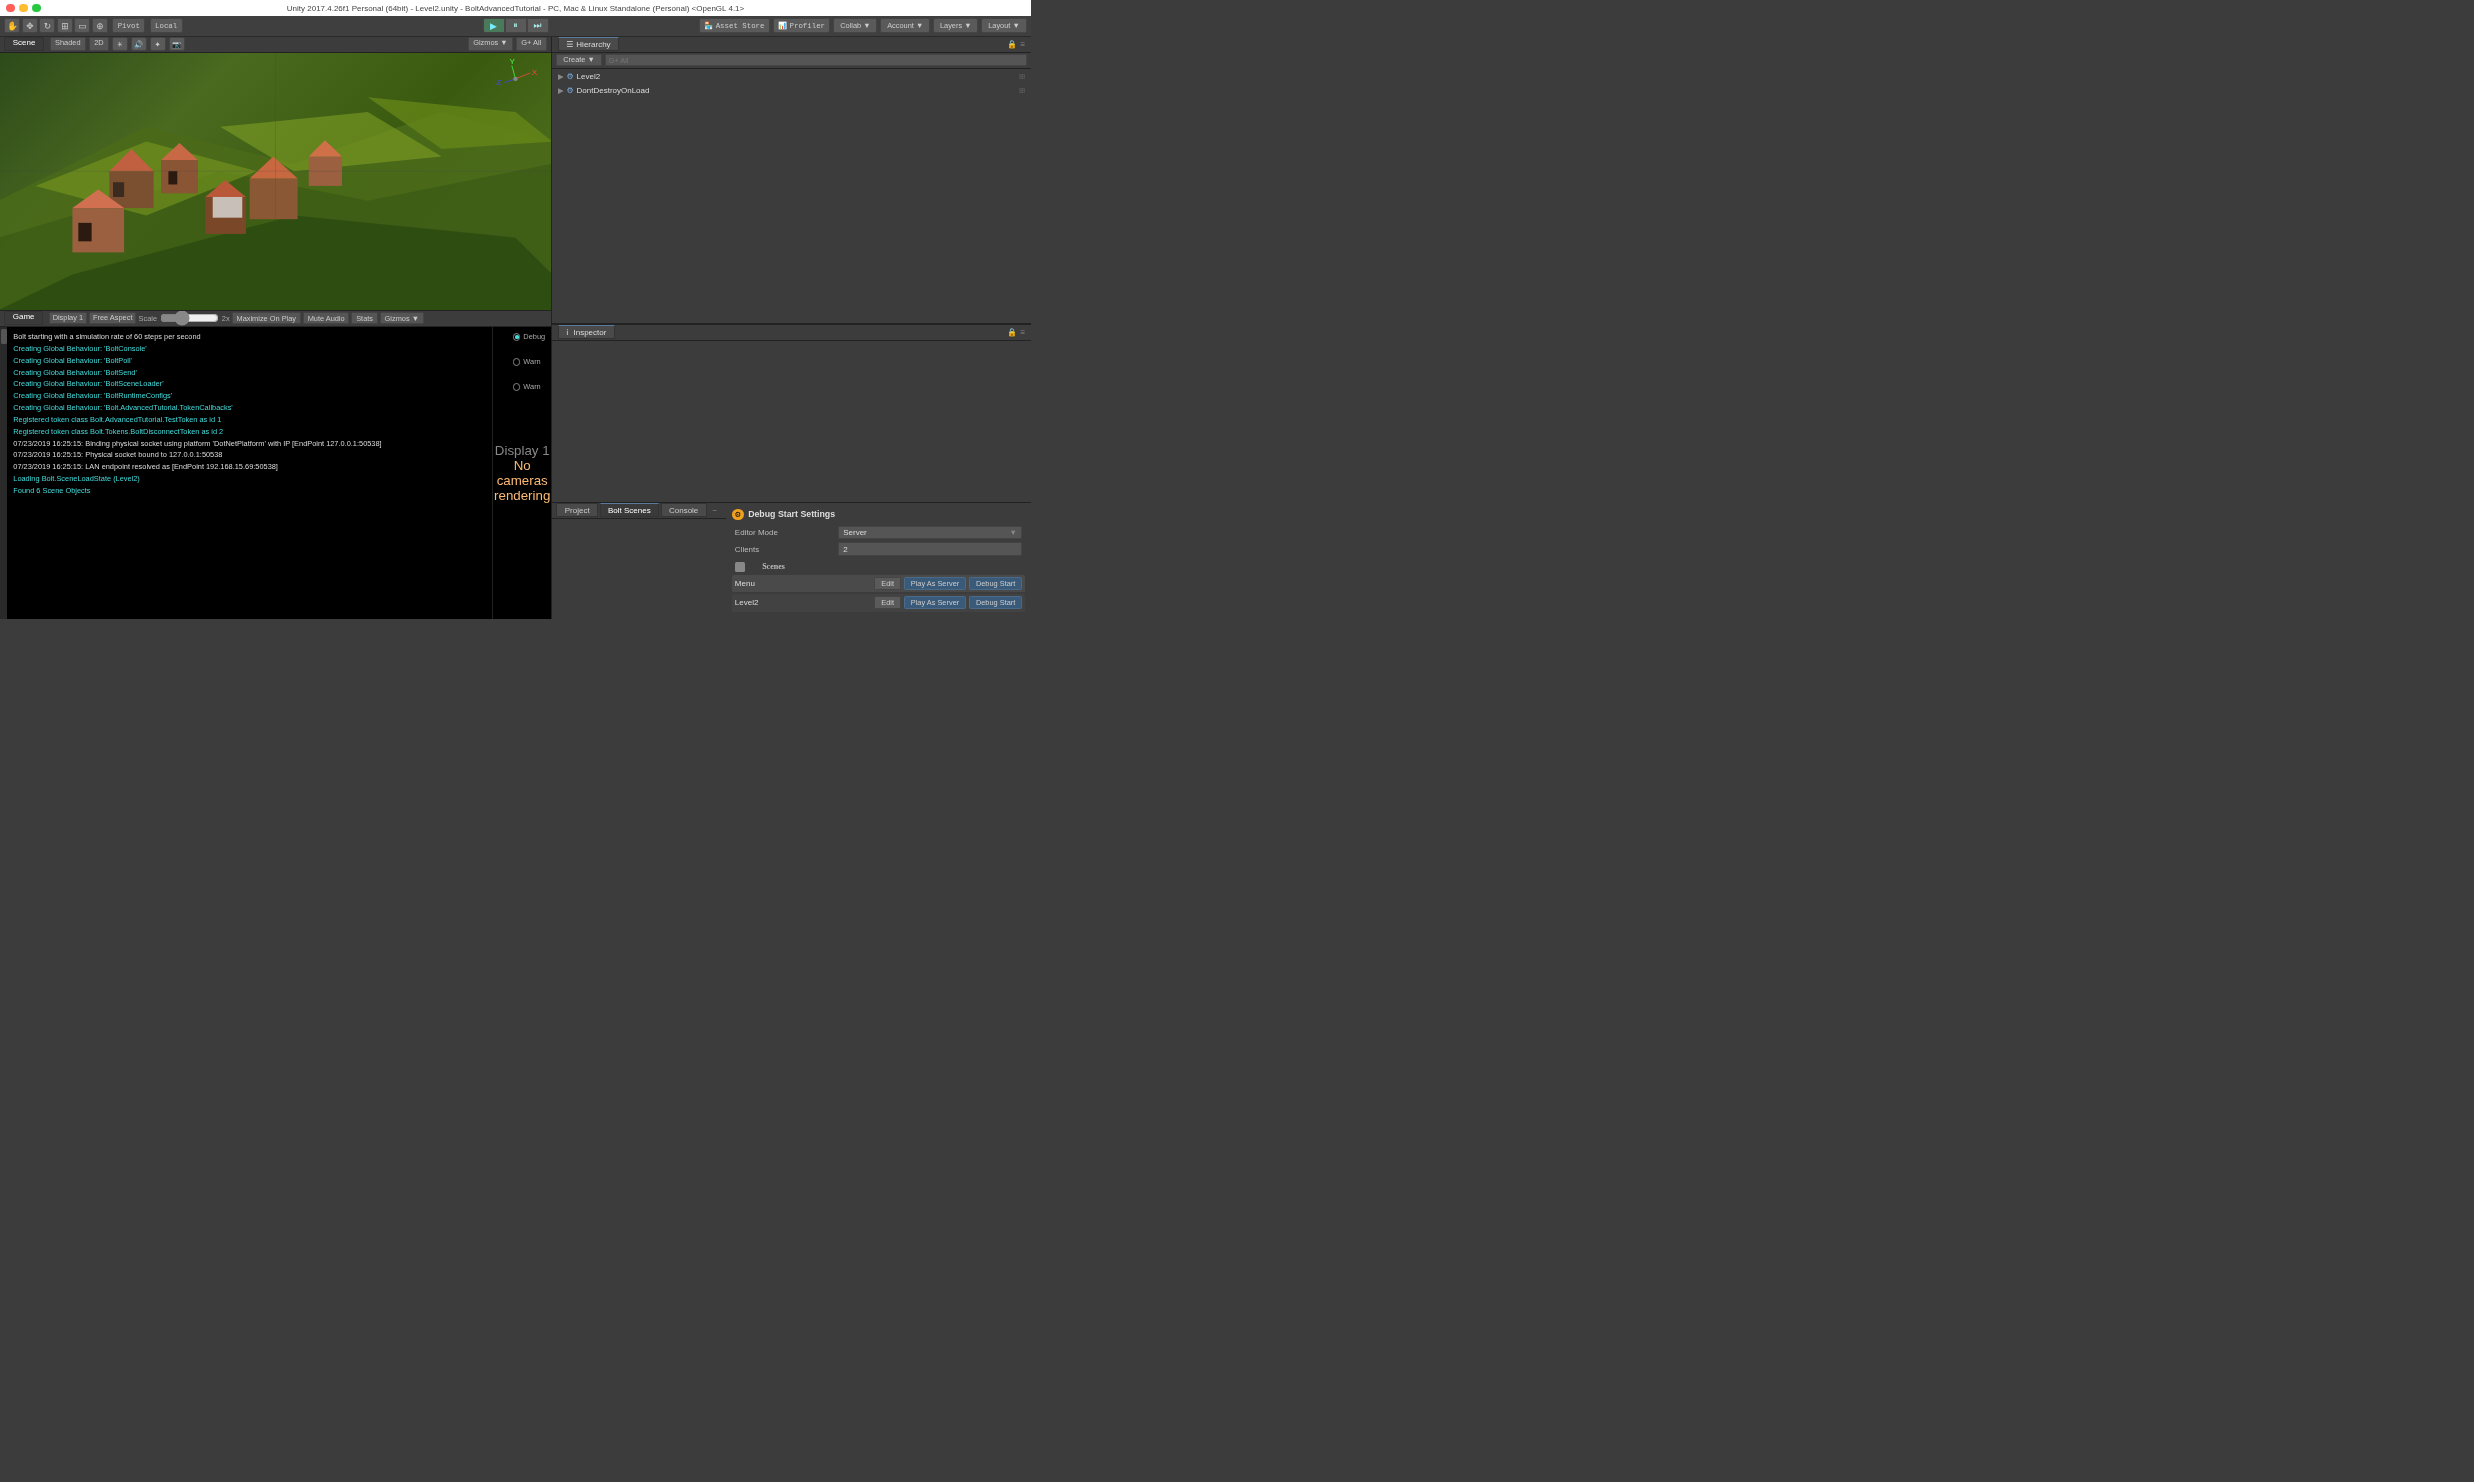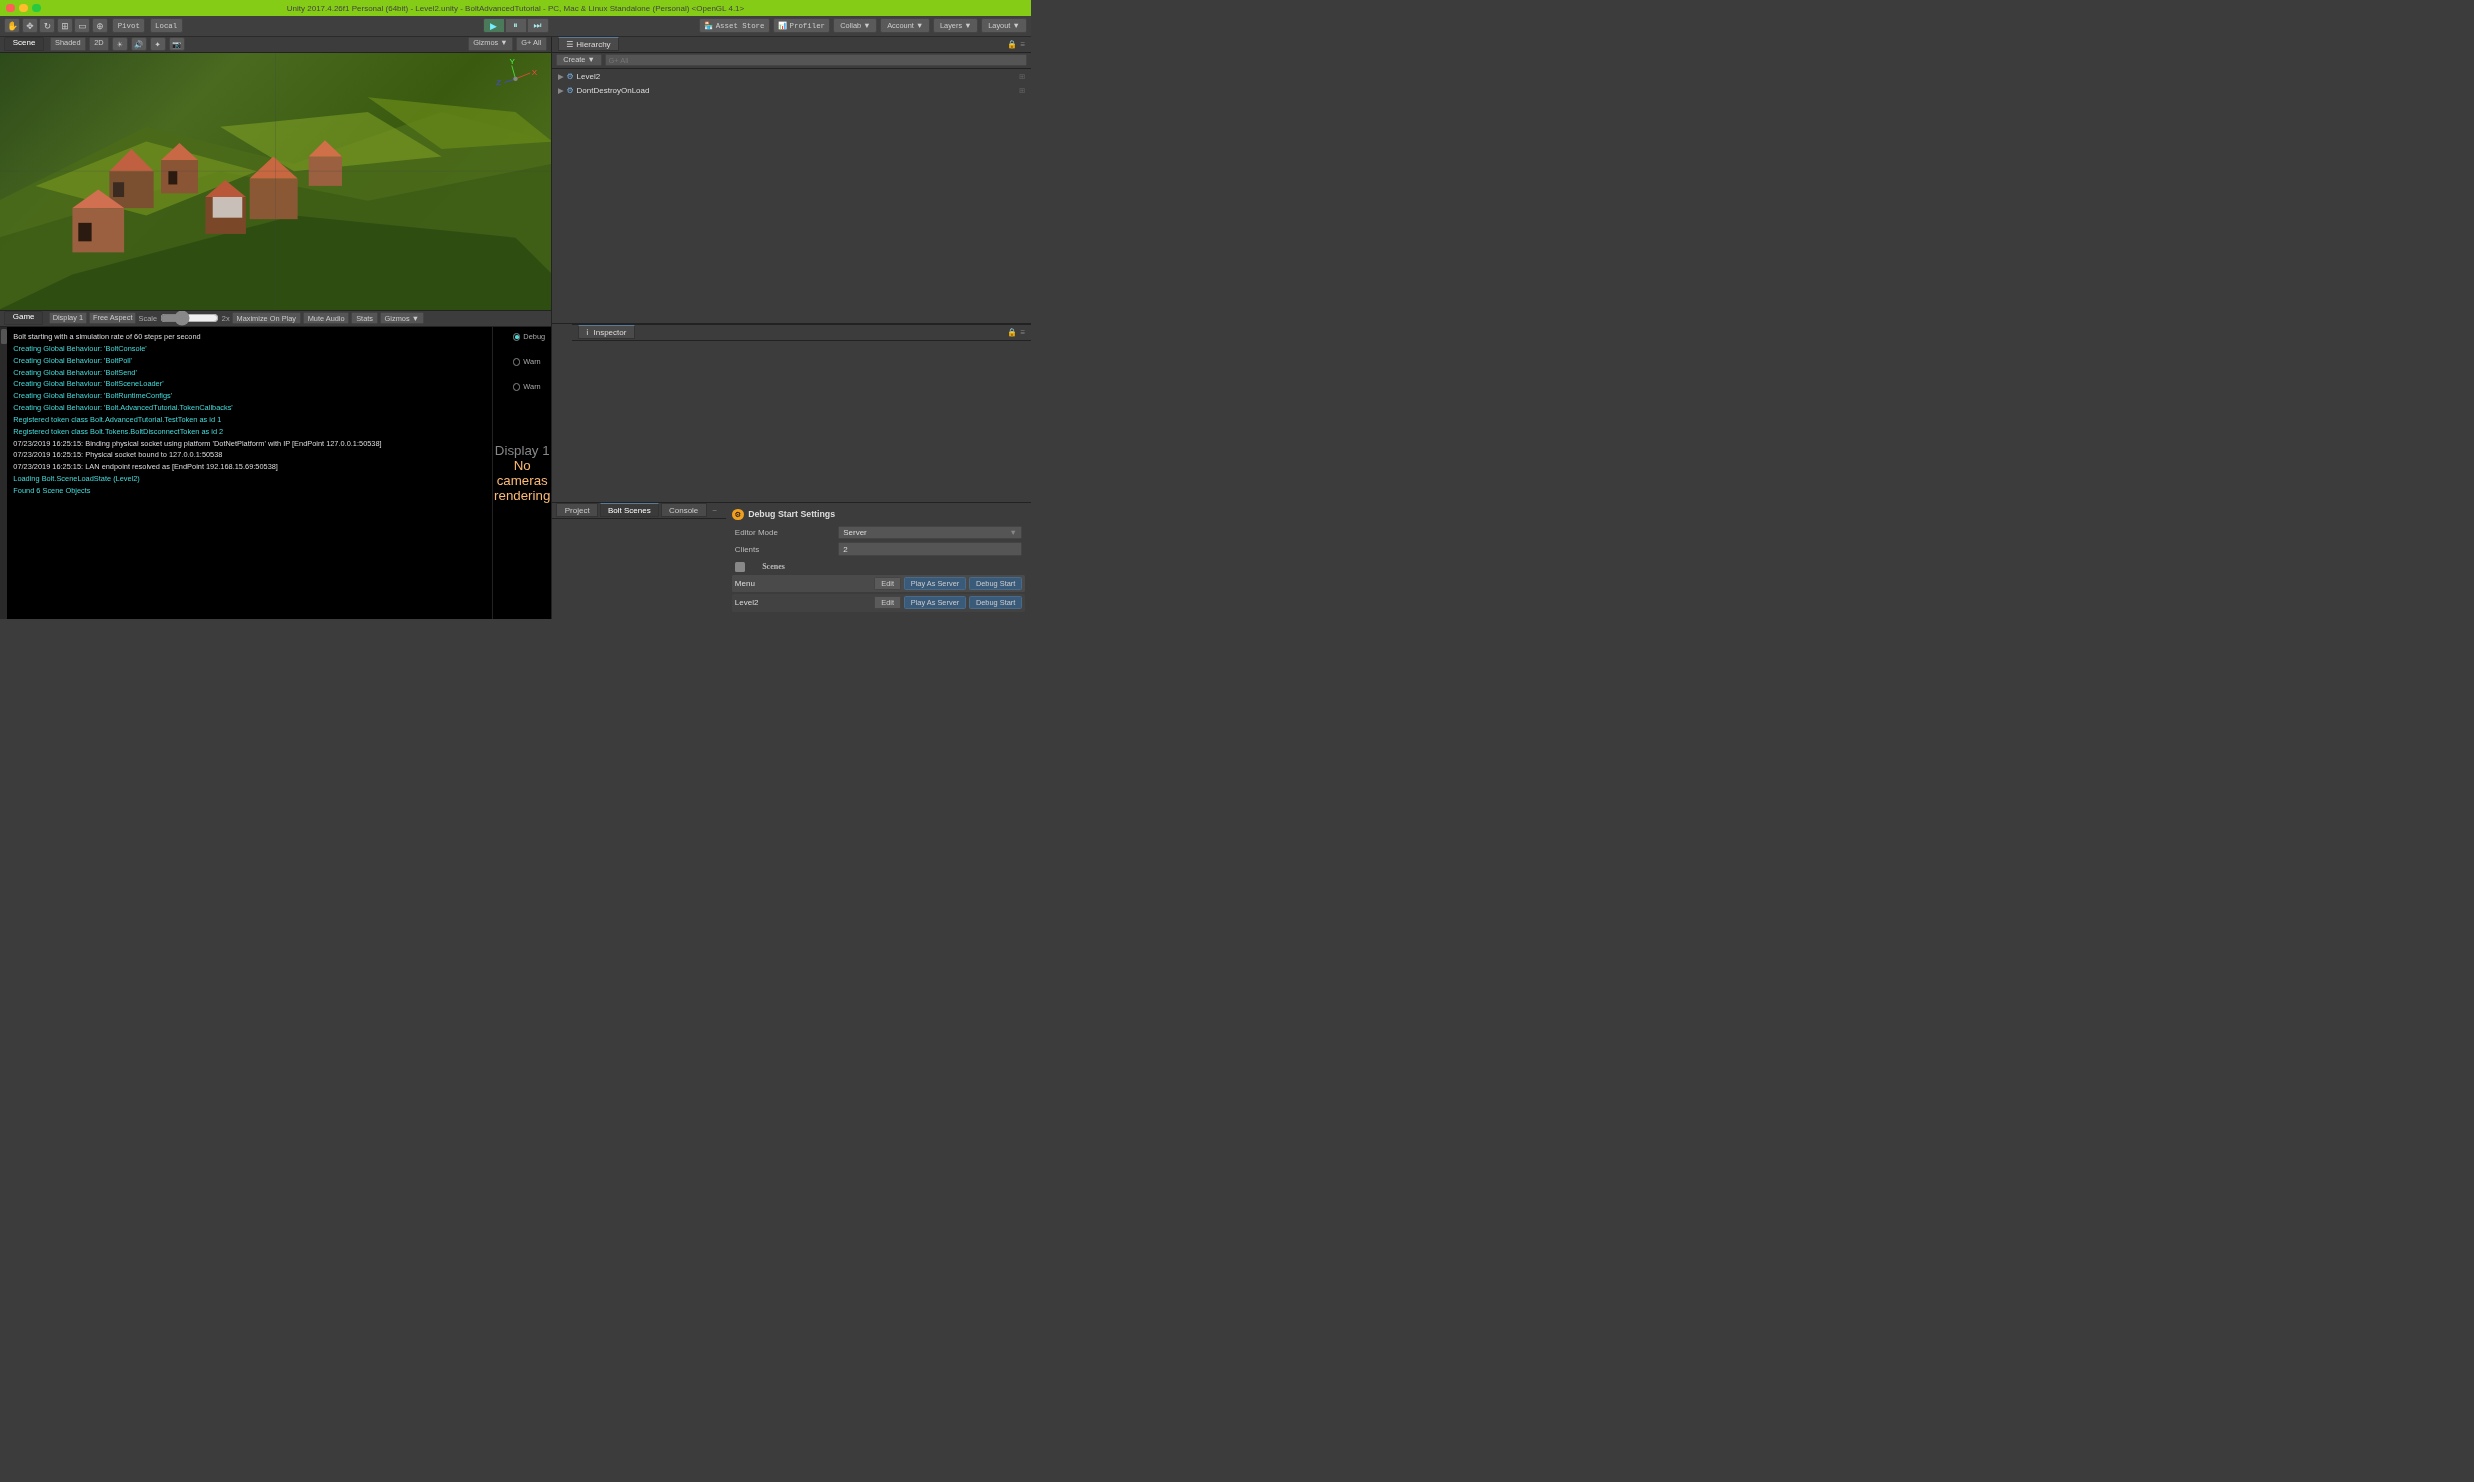--- a/index.html
+++ b/index.html
@@ -9,21 +9,21 @@
       background: #3c3c3c;
       font-family: -apple-system, 'Helvetica Neue', Arial, sans-serif;
       font-size: 8px;
       color: #ddd;
       overflow: hidden;
     }
 
     
     #titlebar {
       height: 16px;
-      background: #84cc16;
+      background: #ffffff;
       display: flex;
       align-items: center;
       padding: 0 5.9px;
       position: relative;
     }
     .traffic-lights {
       display: flex;
       gap: 4.4px;
       align-items: center;
     }
@@ -405,21 +405,20 @@
       font-size: 7.4px;
     }
 
     
     #inspector-panel {
       flex: 1;
       background: #15803d;
       display: flex;
       flex-direction: column;
       border-top: 0.7px solid #222;
-      margin-left: 20px;
     }
     #inspector-header {
       height: 16px;
       background: #3c3c3c;
       display: flex;
       align-items: center;
       padding: 0 5.9px;
       border-bottom: 0.7px solid #222;
     }
     .inspector-tab {

